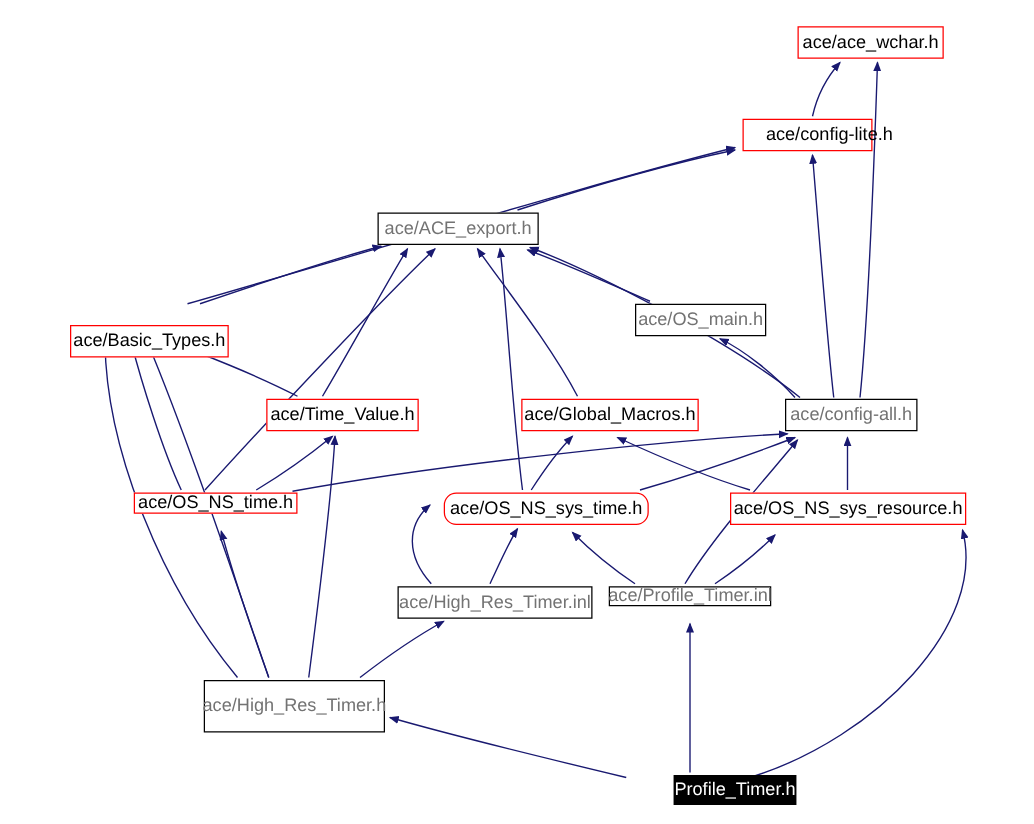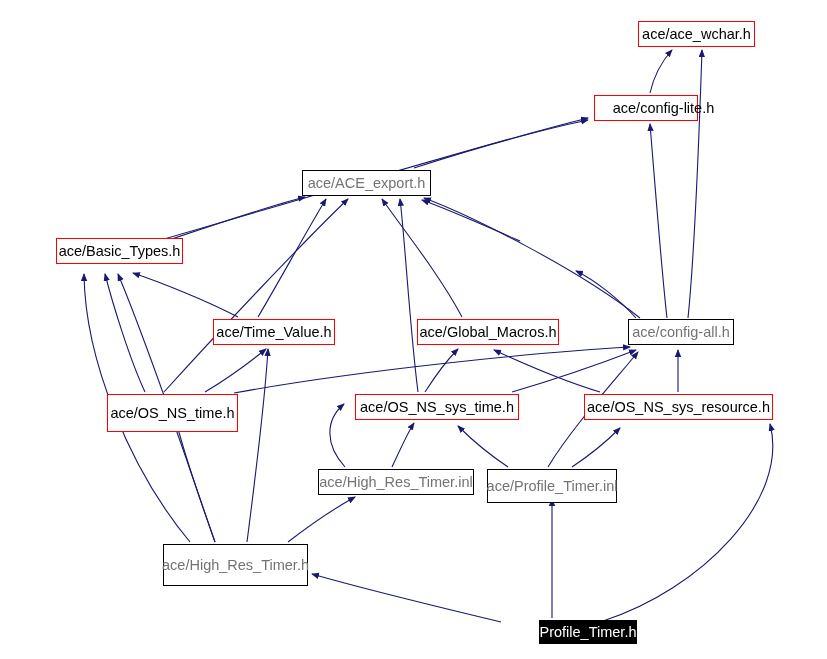--- a/index.html
+++ b/index.html
@@ -94,36 +94,37 @@
       <path d="M603,621 C700,590 790,500 770,424"></path>
     </g>
   </svg>
 
   <div class="node" style="left:638px;top:21px;width:117px;height:26px;">ace/ace_wchar.h</div>
 
   <div class="node" style="left:594px;top:95px;width:104px;height:26px;padding-left:35px;">ace/config-lite.h</div>
 
   <div class="node plain" style="left:302px;top:170px;width:129px;height:26px;">ace/ACE_export.h</div>
 
+  <div class="node plain" style="left:508px;top:243px;width:105px;height:26px;">ace/OS_main.h</div>
 
-  <div class="node" style="left:56px;top:238px;width:127px;height:26px;">ace/Basic_Types.h</div>
+  <div class="node" style="left:56px;top:260px;width:127px;height:26px;">ace/Basic_Types.h</div>
 
   <div class="node" style="left:213px;top:319px;width:122px;height:26px;">ace/Time_Value.h</div>
 
   <div class="node" style="left:404px;top:319px;width:142px;height:26px;margin-left:13px;">ace/Global_Macros.h</div>
 
   <div class="node plain" style="left:628px;top:319px;width:106px;height:26px;">ace/config-all.h</div>
 
-  <div class="node" style="left:107px;top:394px;width:131px;height:38px;">ace/OS_NS_time.h</div>
+  <div class="node" style="left:107px;top:394px;width:131px;height:17px;">ace/OS_NS_time.h</div>
 
-  <div class="node" style="left:355px;top:394px;width:164px;height:26px;">ace/OS_NS_sys_time.h</div>
+  <div class="node" style="left:355px;top:394px;width:164px;height:26px;border-radius:10px;">ace/OS_NS_sys_time.h</div>
 
   <div class="node" style="left:584px;top:394px;width:189px;height:26px;">ace/OS_NS_sys_resource.h</div>
 
   <div class="node plain" style="left:305px;top:469px;width:156px;height:26px;margin-left:13px;">ace/High_Res_Timer.inl</div>
 
-  <div class="node plain" style="left:487px;top:469px;width:130px;height:34px;">ace/Profile_Timer.inl</div>
+  <div class="node plain" style="left:487px;top:469px;width:130px;height:16px;">ace/Profile_Timer.inl</div>
 
   <div class="node plain" style="left:163px;top:544px;width:145px;height:42px;">ace/High_Res_Timer.h</div>
 
   <div class="node black-node" style="left:503px;top:620px;width:98px;height:24px;">Profile_Timer.h</div>
 
 </div>
 
 </body></html>

